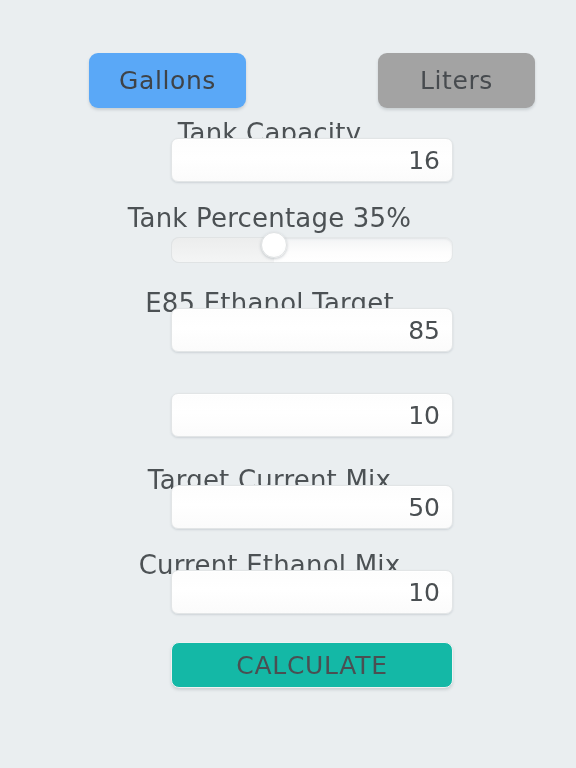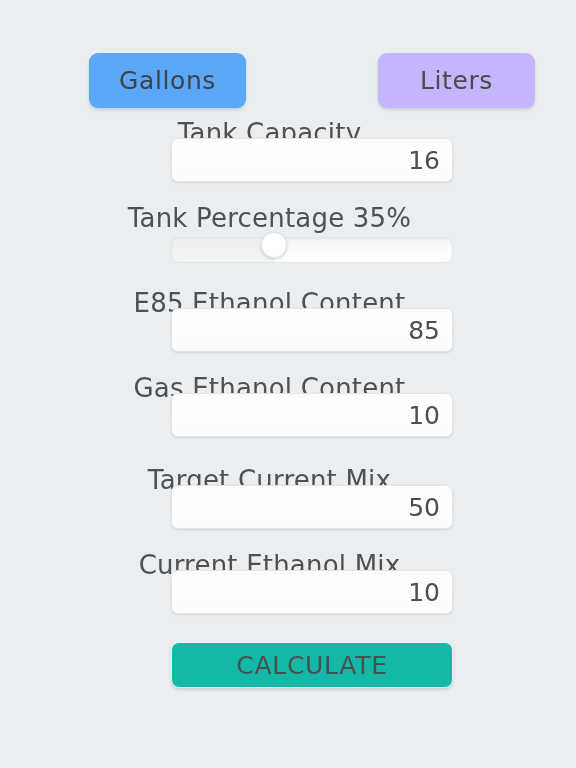--- a/index.html
+++ b/index.html
@@ -50,21 +50,21 @@
   .unit-btn.gallons {
     left: 65px;
     width: 157px;
     background: #5aa8f7;
     color: #3f4347;
   }
 
   .unit-btn.liters {
     left: 354px;
     width: 157px;
-    background: #c4b5fd;
+    background: #a3a3a3;
     color: #474b4f;
   }
 
   
   .field-label {
     position: absolute;
     left: 0;
     width: 491px;
     text-align: center;
     font-family: "DejaVu Sans", sans-serif;
@@ -170,24 +170,23 @@
   <div class="field-label" style="top:82px;">Tank Capacity</div>
   <input class="text-input" style="top: 114px;" type="text" value="16">
 
   <div class="field-label" style="top:167px;">Tank Percentage 35%</div>
   <div class="slider-wrap">
     <div class="slider-track"></div>
     <div class="slider-fill" style="width: 102.6px;"></div>
     <div class="slider-thumb" style="left: 89.6px;"></div>
   </div>
 
-  <div class="field-label" style="top:252px;">E85 Ethanol Content</div>
+  <div class="field-label" style="top:252px;">E85 Ethanol Target</div>
   <input class="text-input" style="top: 284px;" type="text" value="85">
 
-  <div class="field-label" style="top:337px;">Gas Ethanol Content</div>
   <input class="text-input" style="top: 369px;" type="text" value="10">
 
   <div class="field-label" style="top:429px;">Target Current Mix</div>
   <input class="text-input" style="top: 461px;" type="text" value="50">
 
   <div class="field-label" style="top:514px;">Current Ethanol Mix</div>
   <input class="text-input" style="top: 546px;" type="text" value="10">
 
   <button class="action-btn" style="top:618px;">CALCULATE</button>
 

